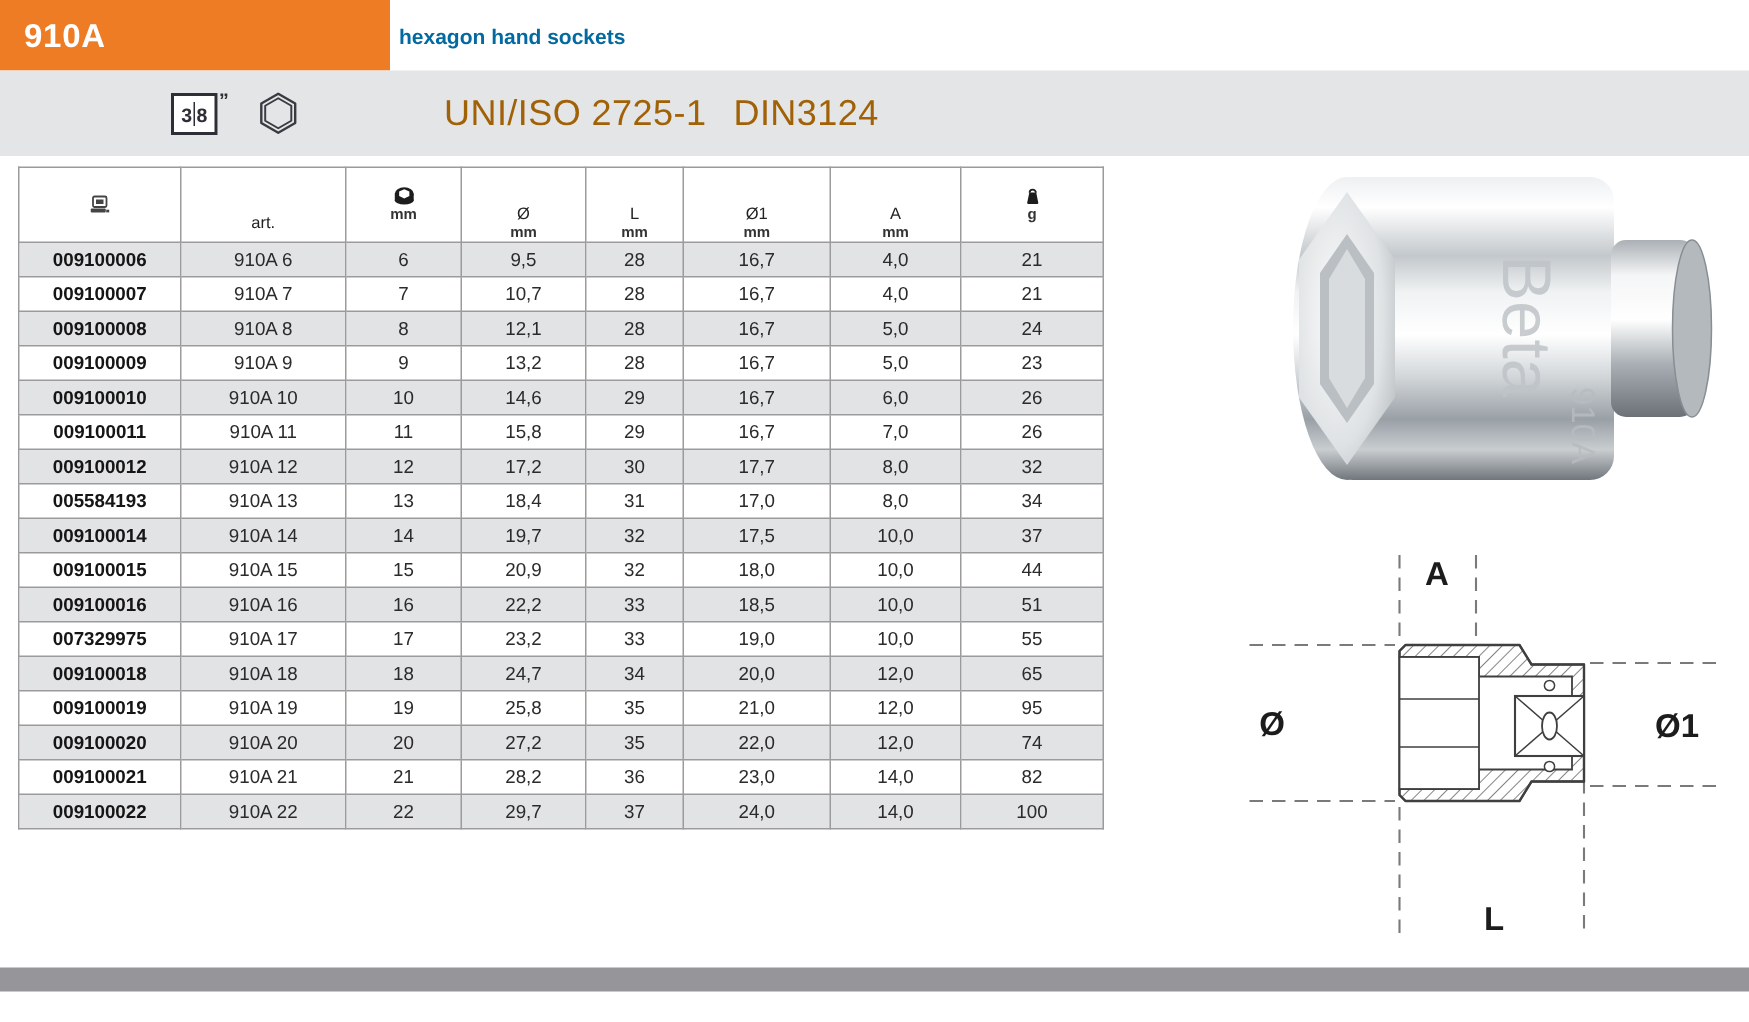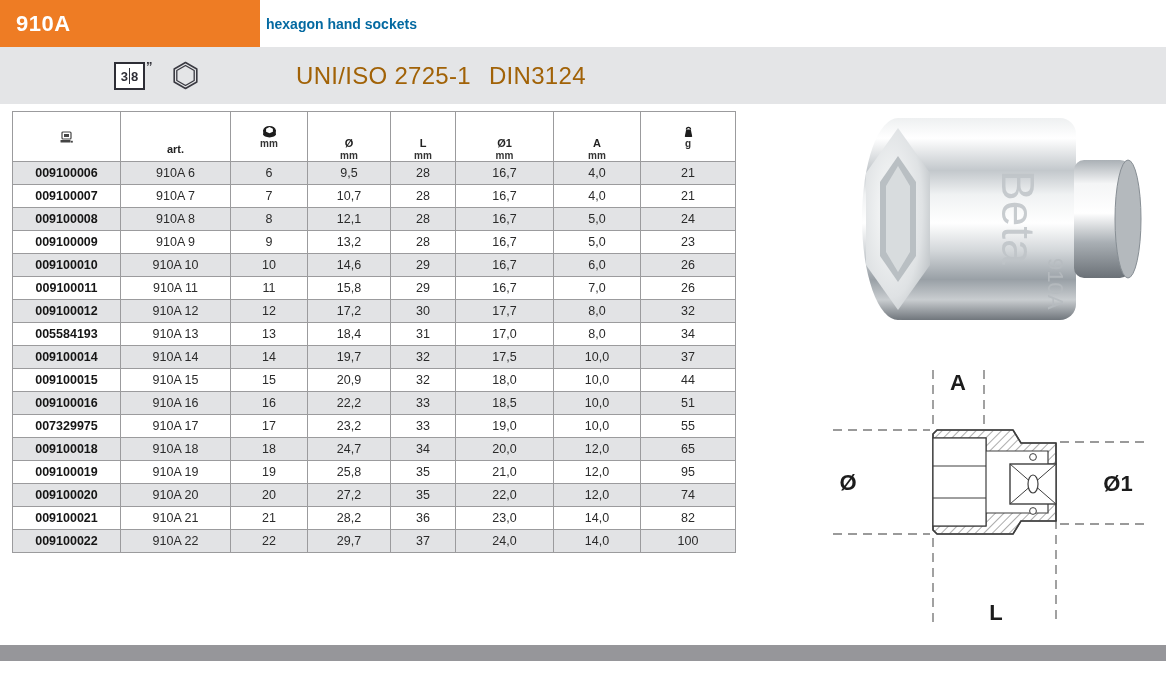--- a/index.html
+++ b/index.html
@@ -28,21 +28,21 @@
   
   .tblwrap{position:absolute;left:12px;top:111px;}
   table{border-collapse:collapse;table-layout:fixed;width:723px;}
   th,td{border:1px solid #9B9B9D;text-align:center;padding:0;overflow:hidden;}
   thead th{height:35px;background:#fff;vertical-align:middle;}
   tbody td{height:22px;font-size:12.5px;color:#2b2b2b;}
   tbody tr.even td{background:#E2E3E5;}
   tbody tr.odd td{background:#fff;}
   td.code{font-weight:bold;color:#151515;}
   .th-stack{display:flex;flex-direction:column;align-items:center;justify-content:center;gap:1px;}
-  .th-label{font-size:11px;font-weight:bold;color:#222;line-height:1.1;margin-top:25px;}
+  .th-label{font-size:11px;font-weight:normal;color:#222;line-height:1.1;margin-top:25px;}
   .th-unit{font-size:10px;color:#333;line-height:1.1;}
   .th-ico{display:block;height:13px;}
 
   
   .photo-svg{position:absolute;left:852px;top:108px;}
   .diagram-svg{position:absolute;left:808px;top:352px;}
 
   
   .footer-bar{position:absolute;left:0;top:645px;width:1166px;height:16px;background:#96969A;}
 </style>

